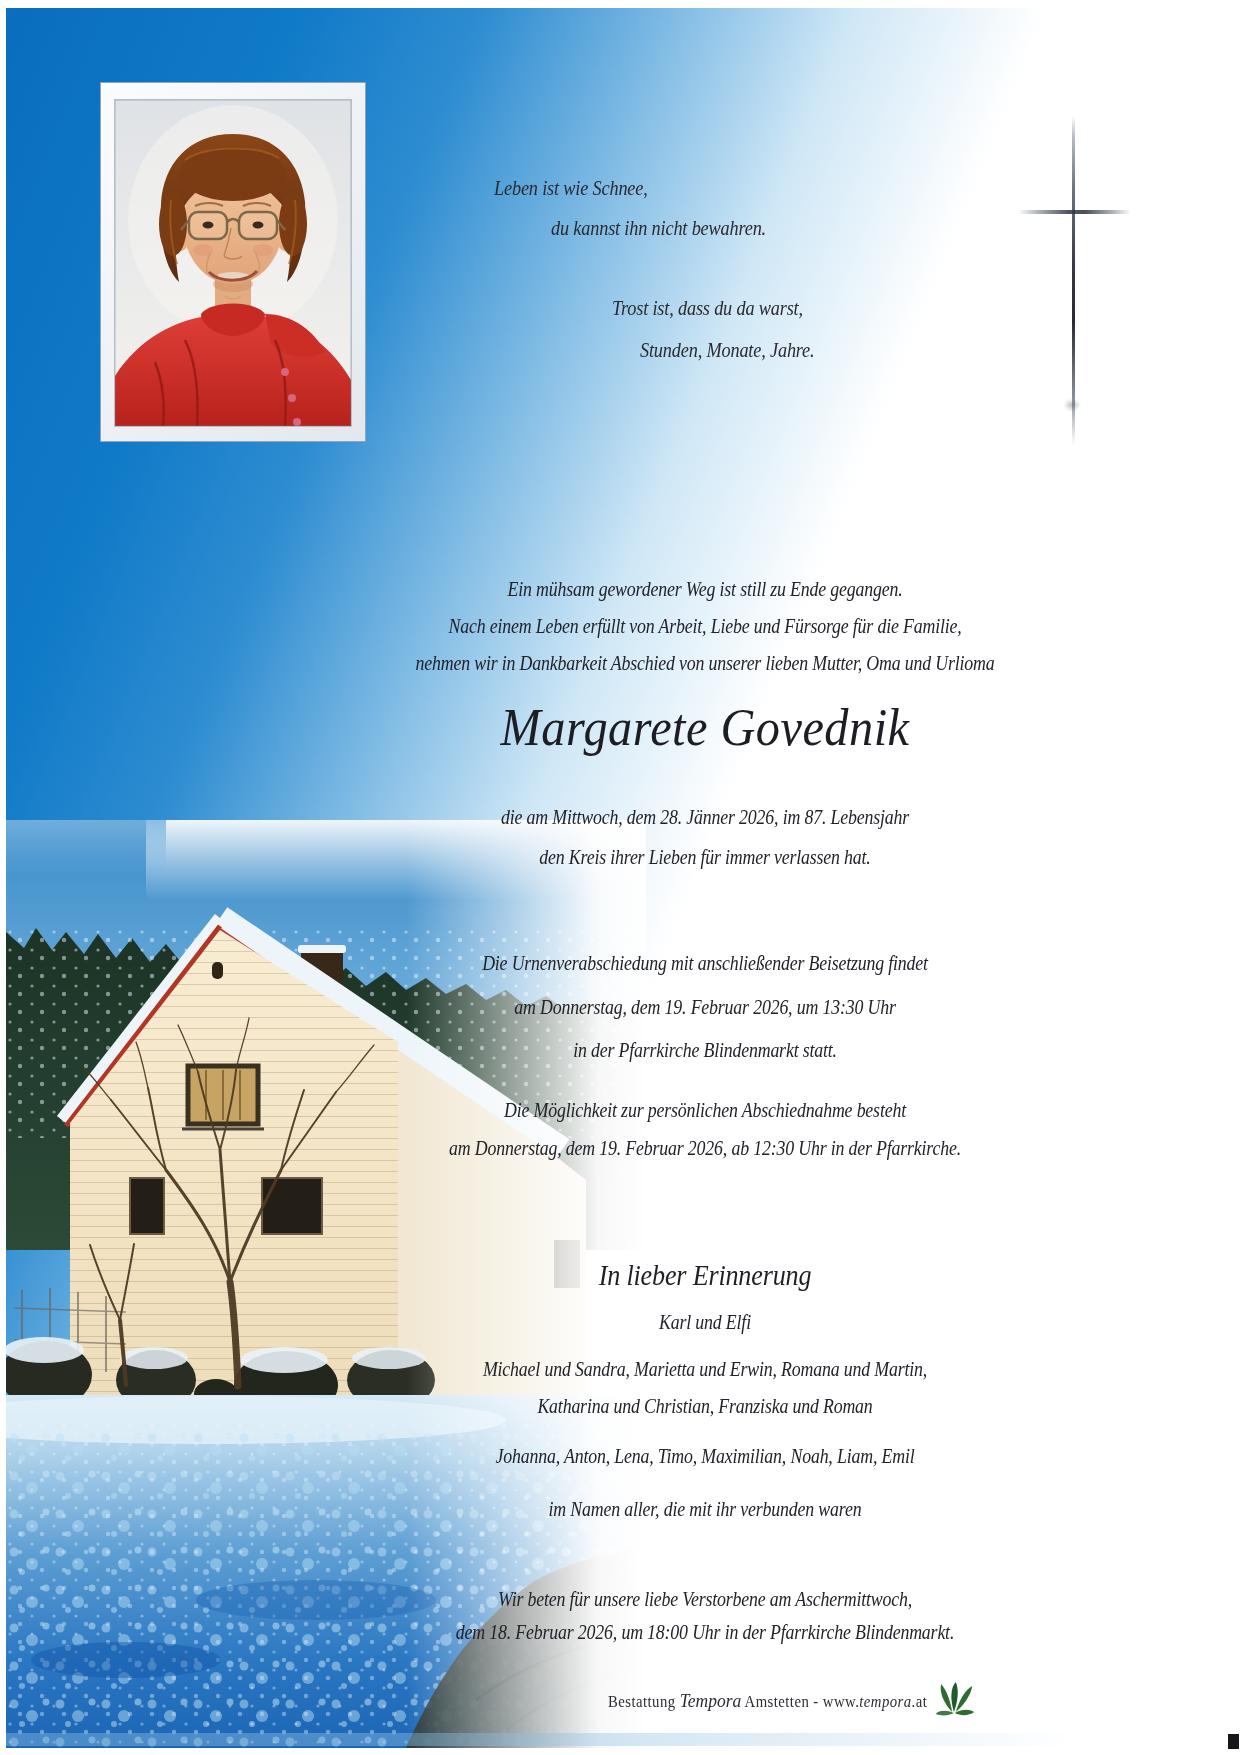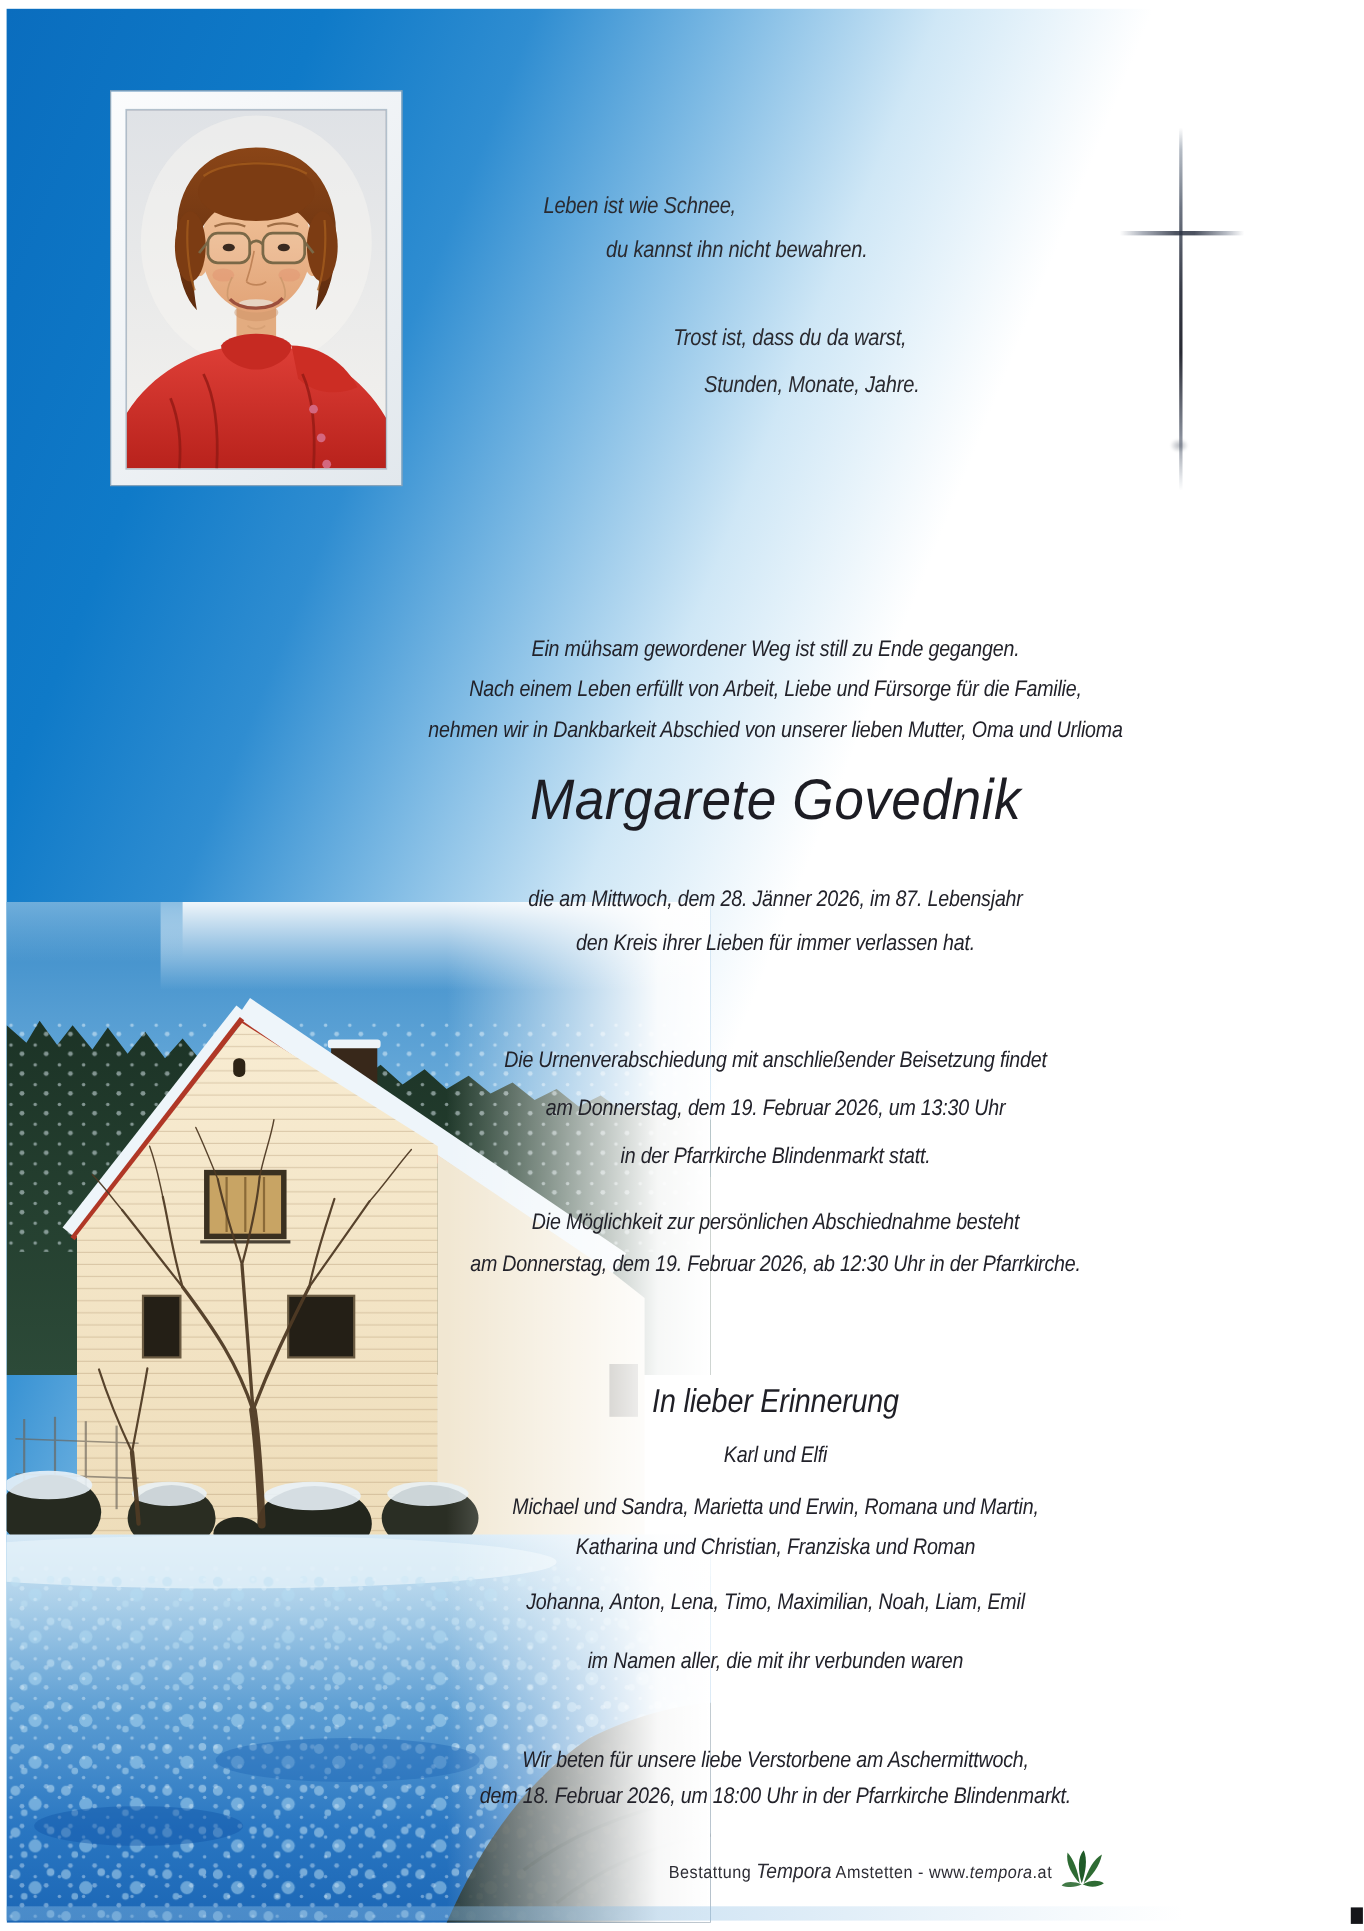--- a/index.html
+++ b/index.html
@@ -1,17 +1,17 @@
 <!DOCTYPE html>
 <html><head>
 <meta charset="utf-8">
 <style>
   html,body{margin:0;padding:0;background:#ffffff;}
   .stage{position:relative;width:1240px;height:1755px;background:#fff;overflow:hidden;
-         font-family:Liberation Sans, sans-serif;}
+         font-family:Liberation Serif, serif;}
   .page-bg{position:absolute;left:6px;top:8px;right:5px;bottom:9px;
     background:linear-gradient(112deg,#0a6dbe 0%,#0f7ac8 15%,#2f8dd1 25%,#7ab8e3 34%,#cfe7f6 44%,#ffffff 54%);}
   .bottom-tint{position:absolute;left:6px;bottom:9px;width:1070px;height:13px;
     background:linear-gradient(90deg,rgba(120,175,220,.5),rgba(150,195,230,.4) 60%,rgba(200,225,243,.18) 90%,rgba(255,255,255,0));}
   
   .portrait-frame{position:absolute;left:100px;top:82px;width:266px;height:360px;
     border:1px solid #8fa6b8;background:linear-gradient(135deg,#fbfcfd,#e2e8ed);box-sizing:border-box;}
   .portrait-inner{position:absolute;left:14px;top:17px;width:236px;height:326px;
     box-shadow:0 0 0 1px #b3c1cd, inset 0 0 6px rgba(90,105,125,.35);overflow:hidden;}
   .portrait-inner svg{display:block;}

